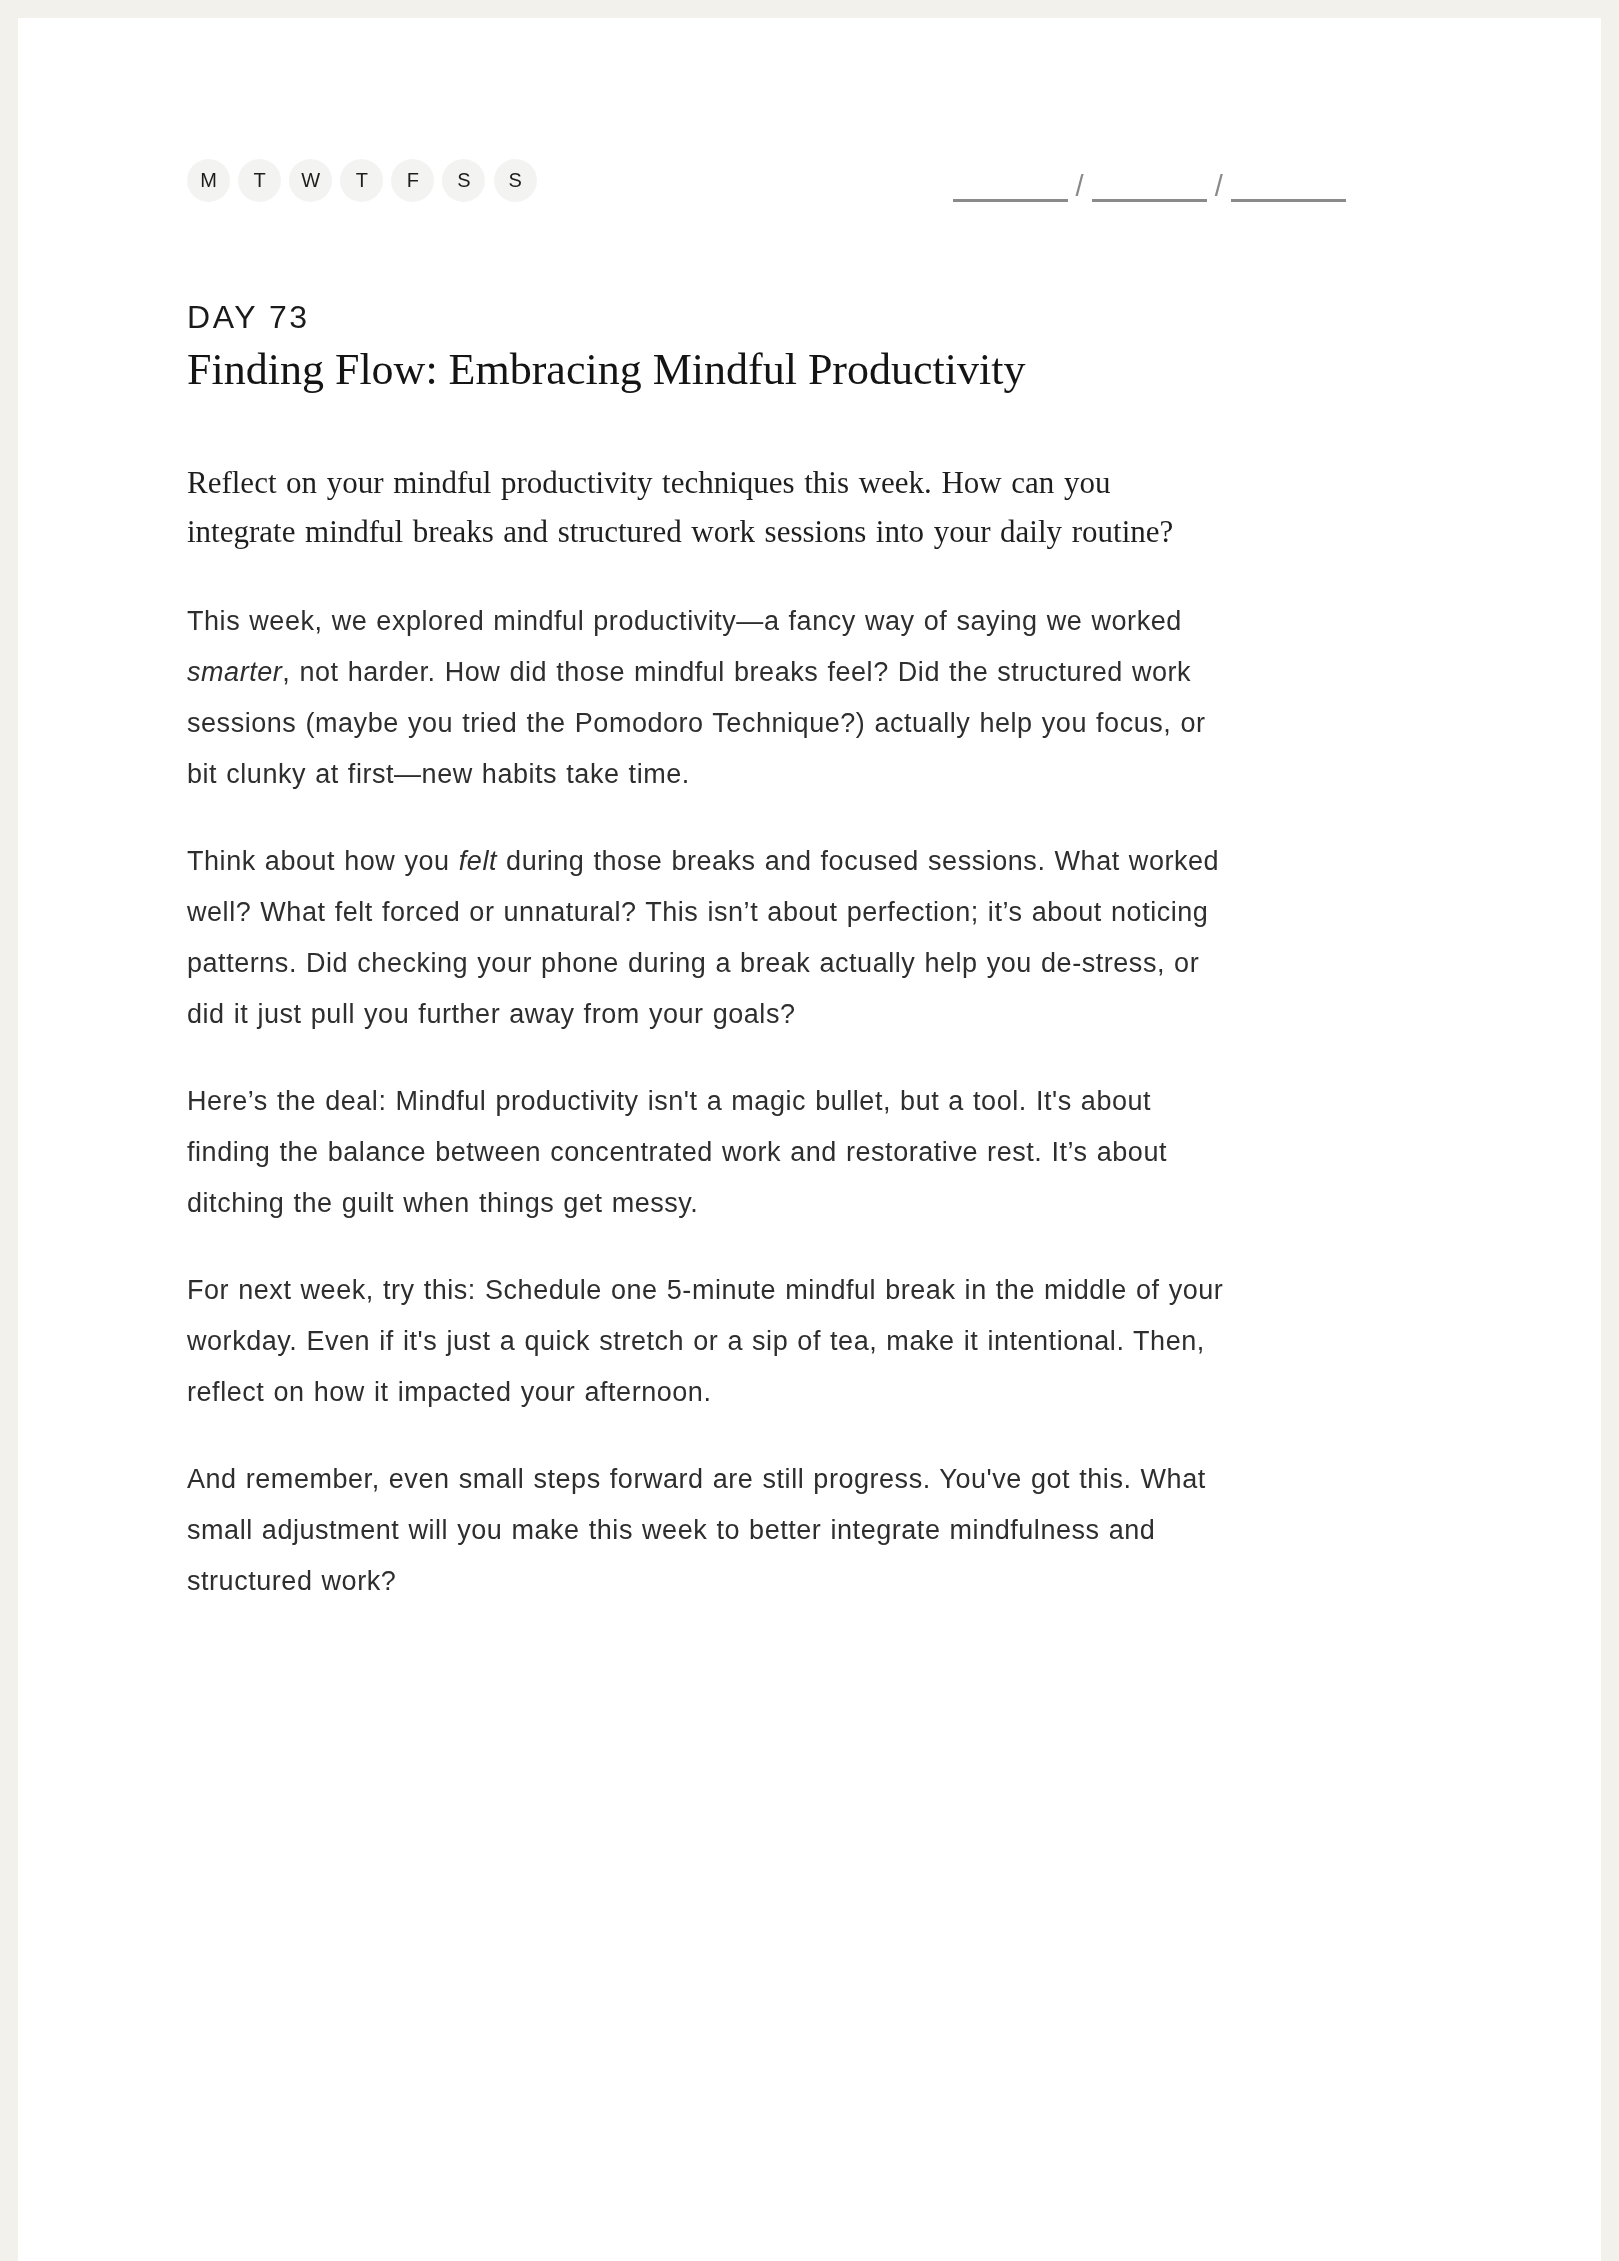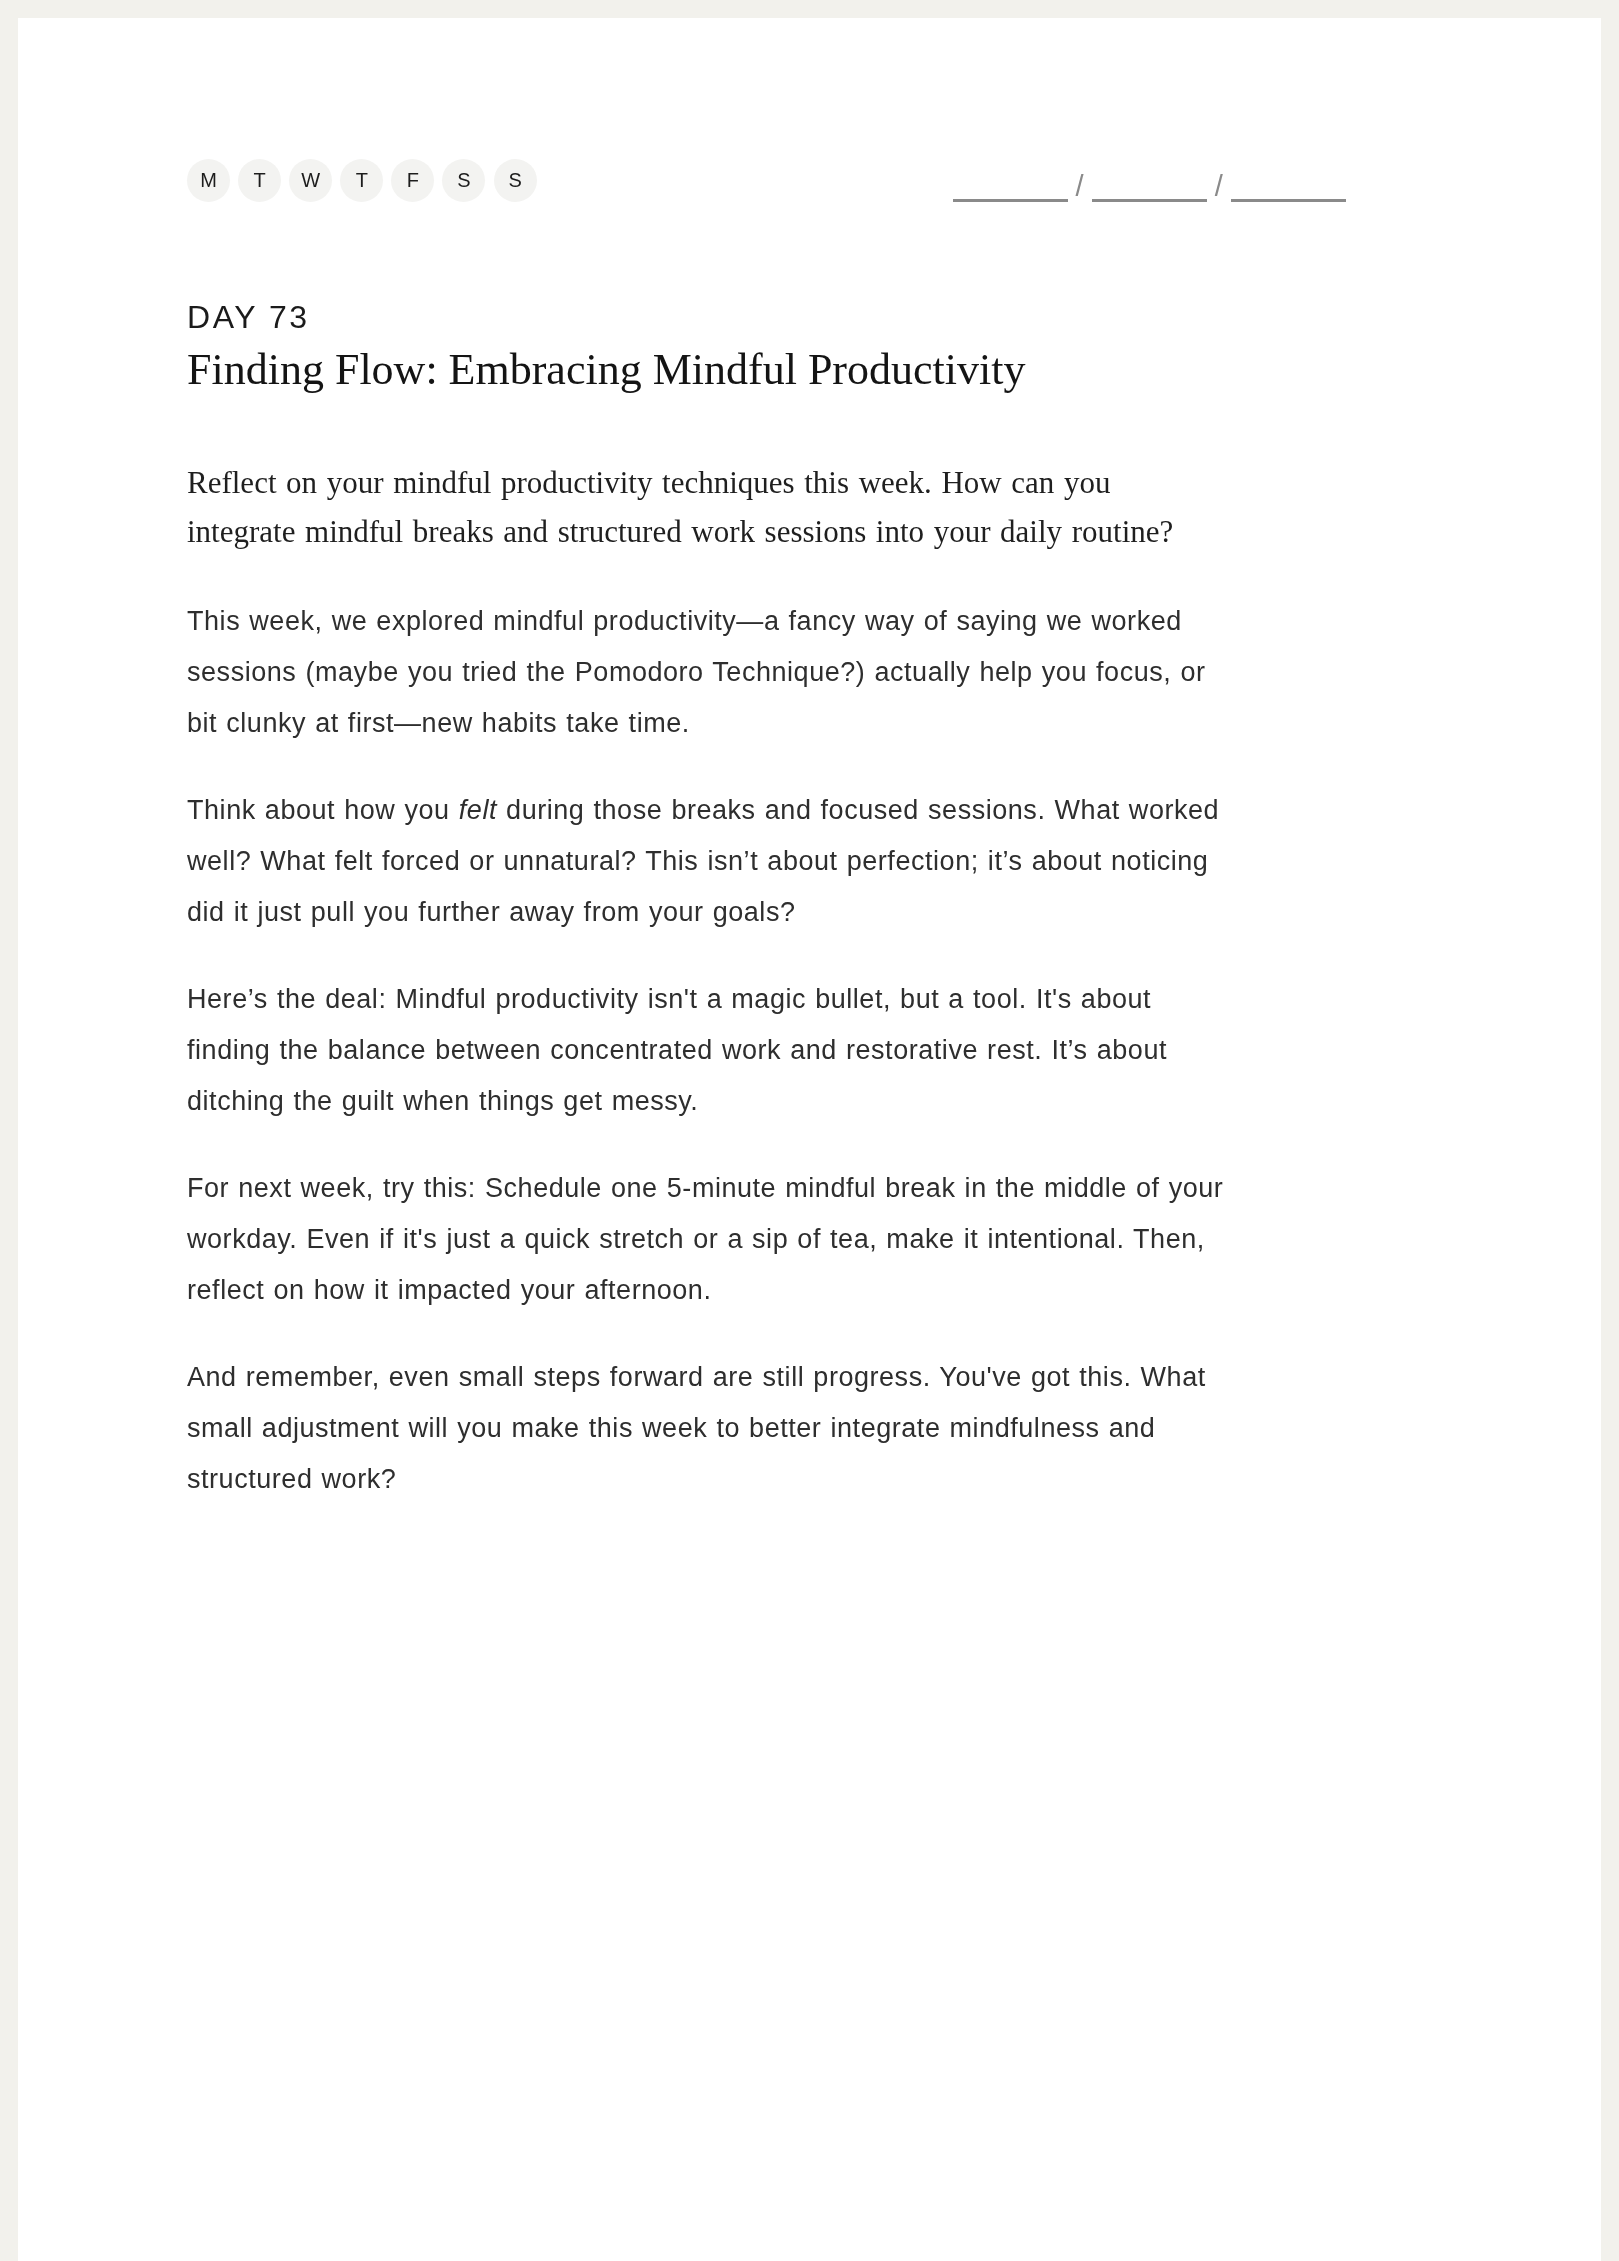--- a/index.html
+++ b/index.html
@@ -114,26 +114,28 @@
     <h1 class="title">Finding Flow: Embracing Mindful Productivity</h1>
 
     <div class="prompt">
       <span class="prompt-line">Reflect on your mindful productivity techniques this week. How can you</span>
       <span class="prompt-line">integrate mindful breaks and structured work sessions into your daily routine?</span>
     </div>
 
     <div class="body-text">
       <p>
         <span class="body-line">This week, we explored mindful productivity—a fancy way of saying we worked</span>
+        <span class="body-line"><em>smarter</em><span>, not harder. How did those mindful breaks feel? Did the structured work</span></span>
         <span class="body-line">sessions (maybe you tried the Pomodoro Technique?) actually help you focus, or</span>
         <span class="body-line">bit clunky at first—new habits take time.</span>
       </p>
       <p>
         <span class="body-line"><span>Think about how you </span><em>felt</em><span> during those breaks and focused sessions. What worked</span></span>
         <span class="body-line">well? What felt forced or unnatural? This isn’t about perfection; it’s about noticing</span>
+        <span class="body-line">patterns. Did checking your phone during a break actually help you de-stress, or</span>
         <span class="body-line">did it just pull you further away from your goals?</span>
       </p>
       <p>
         <span class="body-line">Here’s the deal: Mindful productivity isn't a magic bullet, but a tool. It's about</span>
         <span class="body-line">finding the balance between concentrated work and restorative rest. It’s about</span>
         <span class="body-line">ditching the guilt when things get messy.</span>
       </p>
       <p>
         <span class="body-line">For next week, try this: Schedule one 5-minute mindful break in the middle of your</span>
         <span class="body-line">workday. Even if it's just a quick stretch or a sip of tea, make it intentional. Then,</span>

